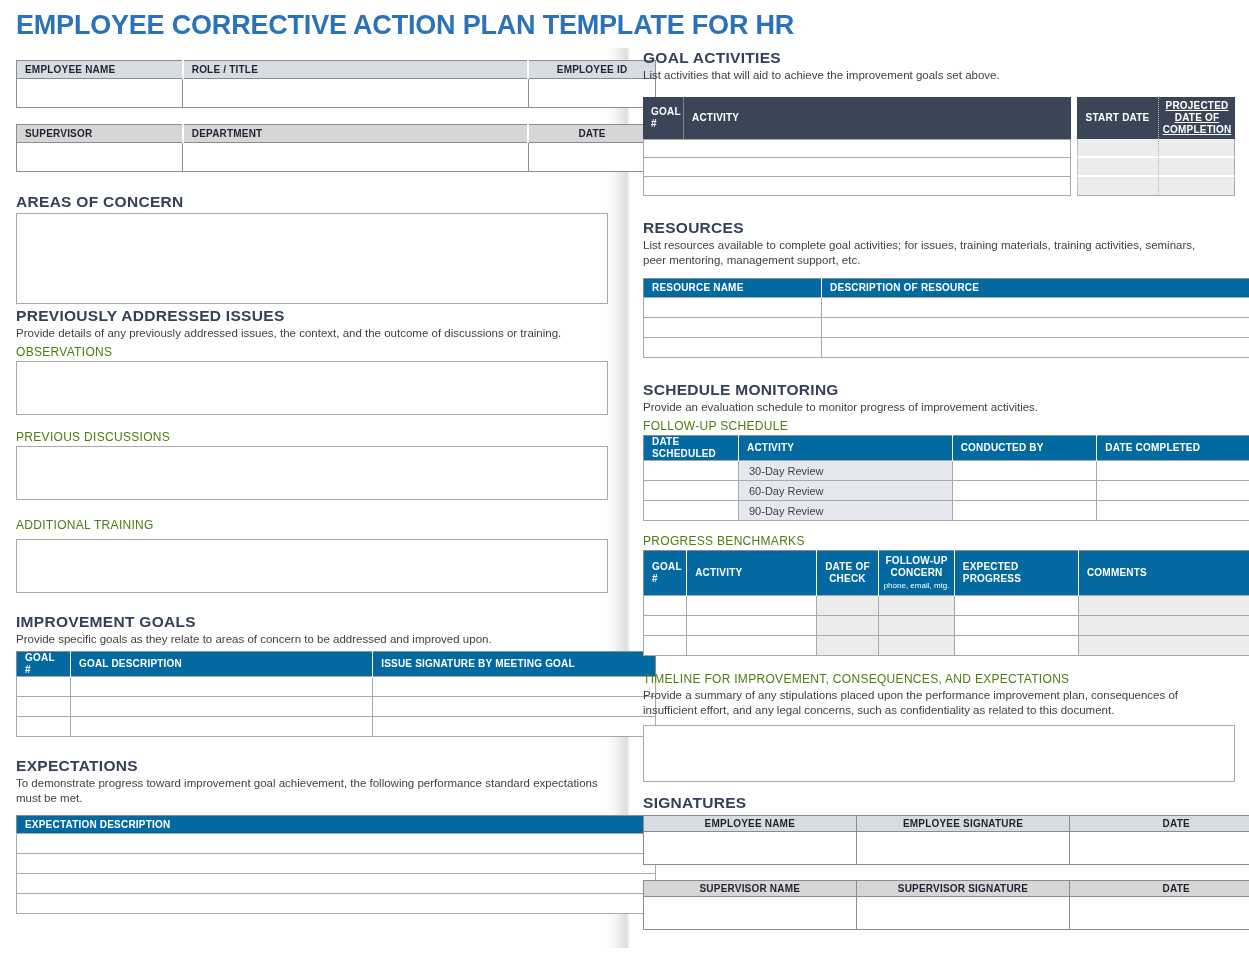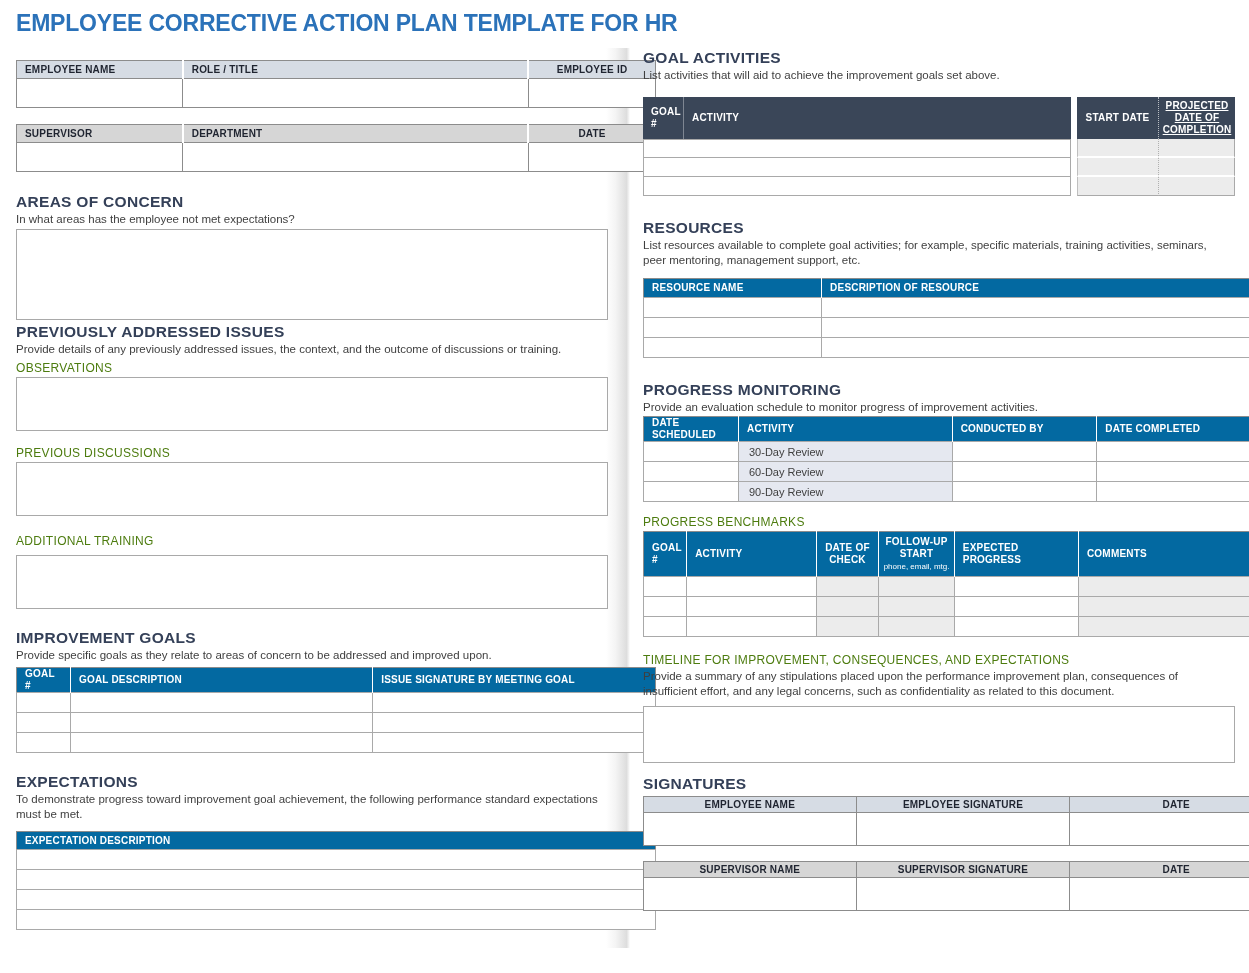--- a/index.html
+++ b/index.html
@@ -3,21 +3,21 @@
 <meta charset="utf-8">
 <style>
   * { margin:0; padding:0; box-sizing:border-box; }
   html,body { background:#ffffff; }
   body {
     width:1249px; height:973px; position:relative; overflow:hidden;
     font-family:"Liberation Sans", sans-serif; color:#3f3f3f;
   }
   .page-title {
     position:absolute; left:16px; top:10px;
-    font-size:23px; font-weight:bold; letter-spacing:-0.2px;
+    font-size:27px; font-weight:bold; letter-spacing:-0.2px;
     color:#2b72b9; white-space:nowrap;
   }
   .col { position:absolute; top:0; width:592px; }
   .col-left  { left:16px; }
   .col-right { left:643px; }
   .page-divider {
     position:absolute; left:606px; top:48px; width:24px; height:900px;
     background:linear-gradient(to right, rgba(100,100,100,0) 0%, rgba(100,100,100,0.07) 40%, rgba(100,100,100,0.22) 86%, rgba(100,100,100,0) 100%);
   }
   .sec-h {
@@ -134,21 +134,20 @@
     <tbody>
       <tr>
         <td></td>
         <td></td>
         <td></td>
       </tr>
     </tbody>
   </table>
 
   <div class="sec-h" style="margin-top:20px;">AREAS OF CONCERN</div>
-  <div class="prompt">In what areas has the employee not met expectations?</div>
   <div class="fieldbox" style="margin-top:2px; height:91px;"></div>
 
   <div class="sec-h" style="margin-top:2px;">PREVIOUSLY ADDRESSED ISSUES</div>
   <div class="prompt">Provide details of any previously addressed issues, the context, and the outcome of discussions or training.</div>
 
   <div class="sub-h" style="margin-top:4px;">OBSERVATIONS</div>
   <div class="fieldbox" style="margin-top:1px; height:54px;"></div>
 
   <div class="sub-h" style="margin-top:15px;">PREVIOUS DISCUSSIONS</div>
   <div class="fieldbox" style="margin-top:1px; height:54px;"></div>
@@ -243,21 +242,21 @@
     <div class="cg dot rb"></div>
 
     <div class="cw first"></div>
     <div class="cw rb"></div>
     <div class="gap"></div>
     <div class="cg lb row-last" style="border-bottom:1px solid #a9a9a9;"></div>
     <div class="cg dot rb" style="border-bottom:1px solid #a9a9a9;"></div>
   </div>
 
   <div class="sec-h" style="margin-top:22px;">RESOURCES</div>
-  <div class="prompt" style="width:570px;">List resources available to complete goal activities; for example, specific materials, training activities, seminars, peer mentoring, management support, etc.</div>
+  <div class="prompt" style="width:570px;">List resources available to complete goal activities; for issues, training materials, training activities, seminars, peer mentoring, management support, etc.</div>
 
   <table class="navy-table" style="margin-top:10px;">
     <colgroup>
         <col style="width:165px">
         <col style="width:427px">
       </colgroup>
     <thead>
       <tr style="height:19px;">
         <th>RESOURCE NAME</th>
         <th>DESCRIPTION OF RESOURCE</th>
@@ -272,22 +271,23 @@
           <td></td>
           <td></td>
         </tr>
       <tr>
           <td></td>
           <td></td>
         </tr>
     </tbody>
   </table>
 
-  <div class="sec-h" style="margin-top:22px;">PROGRESS MONITORING</div>
+  <div class="sec-h" style="margin-top:22px;">SCHEDULE MONITORING</div>
   <div class="prompt">Provide an evaluation schedule to monitor progress of improvement activities.</div>
+  <div class="sub-h" style="margin-top:4px;">FOLLOW-UP SCHEDULE</div>
 
   <table class="navy-table" style="margin-top:1px;">
     <colgroup>
         <col style="width:88px">
         <col style="width:198px">
         <col style="width:134px">
         <col style="width:172px">
       </colgroup>
     <thead>
       <tr style="height:19px;">
@@ -329,21 +329,21 @@
         <col style="width:70px">
         <col style="width:115px">
         <col style="width:189px">
       </colgroup>
     <thead>
       <tr style="height:45px;">
         <th>GOAL #</th>
         <th>ACTIVITY</th>
         <th class="c">DATE OF CHECK</th>
         <th class="c">
-          <span>FOLLOW-UP START</span><br>
+          <span>FOLLOW-UP CONCERN</span><br>
           <span class="note">phone, email, mtg.</span>
         </th>
         <th>EXPECTED PROGRESS</th>
         <th>COMMENTS</th>
       </tr>
     </thead>
     <tbody>
       <tr>
         <td></td>
         <td></td>

